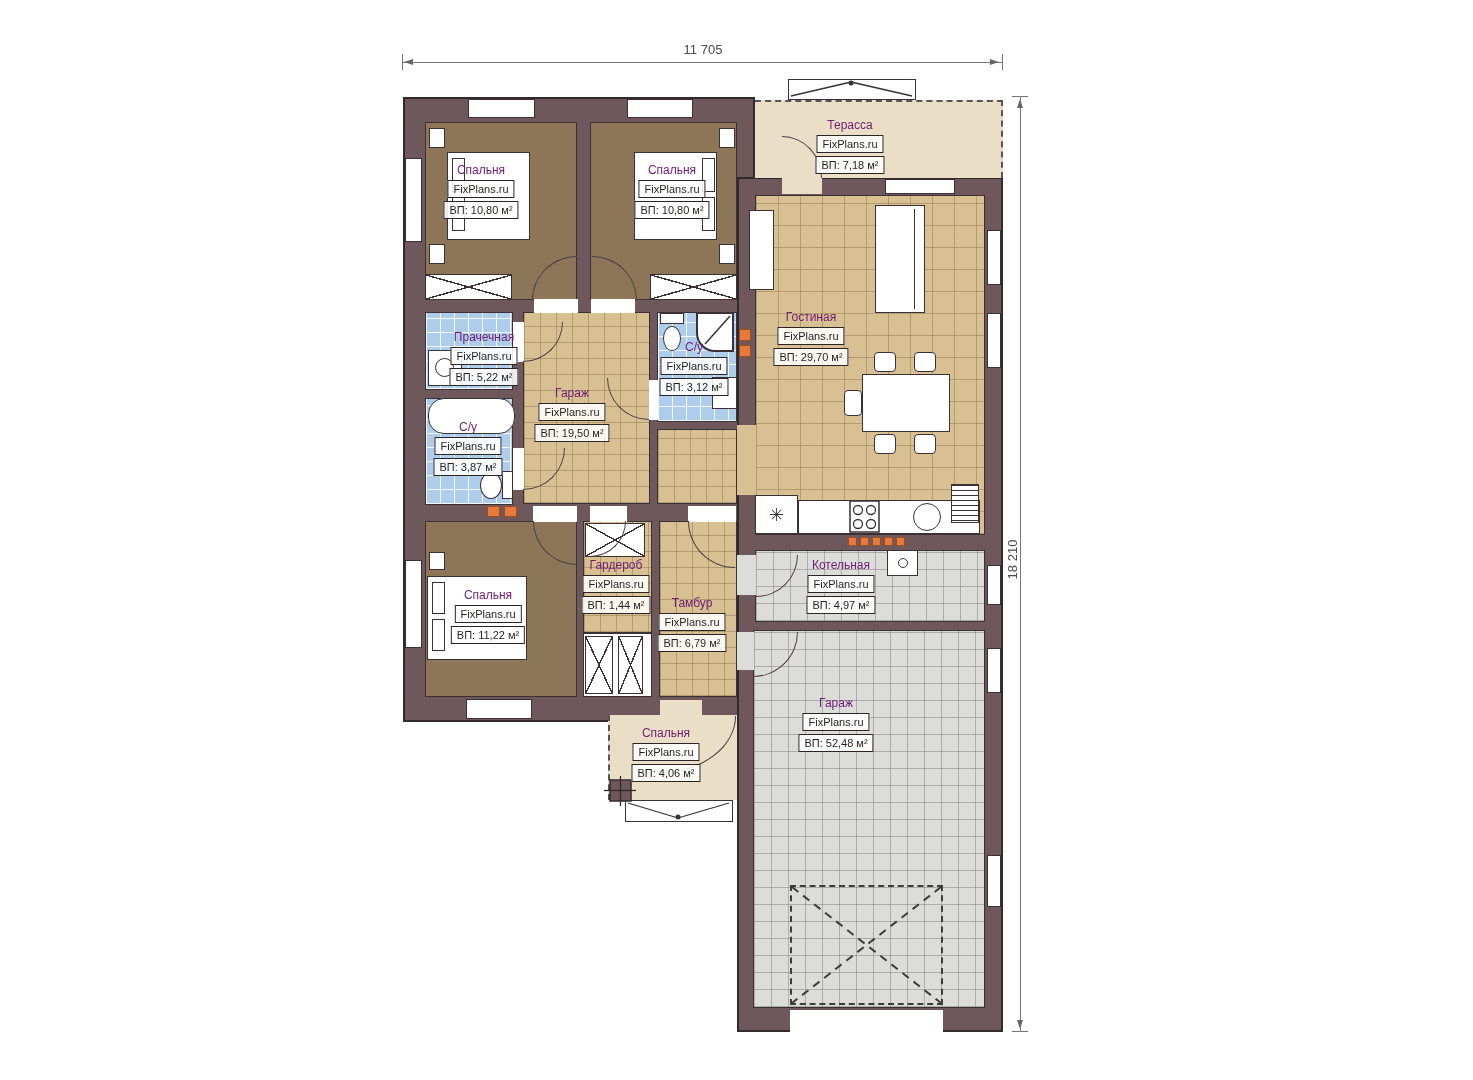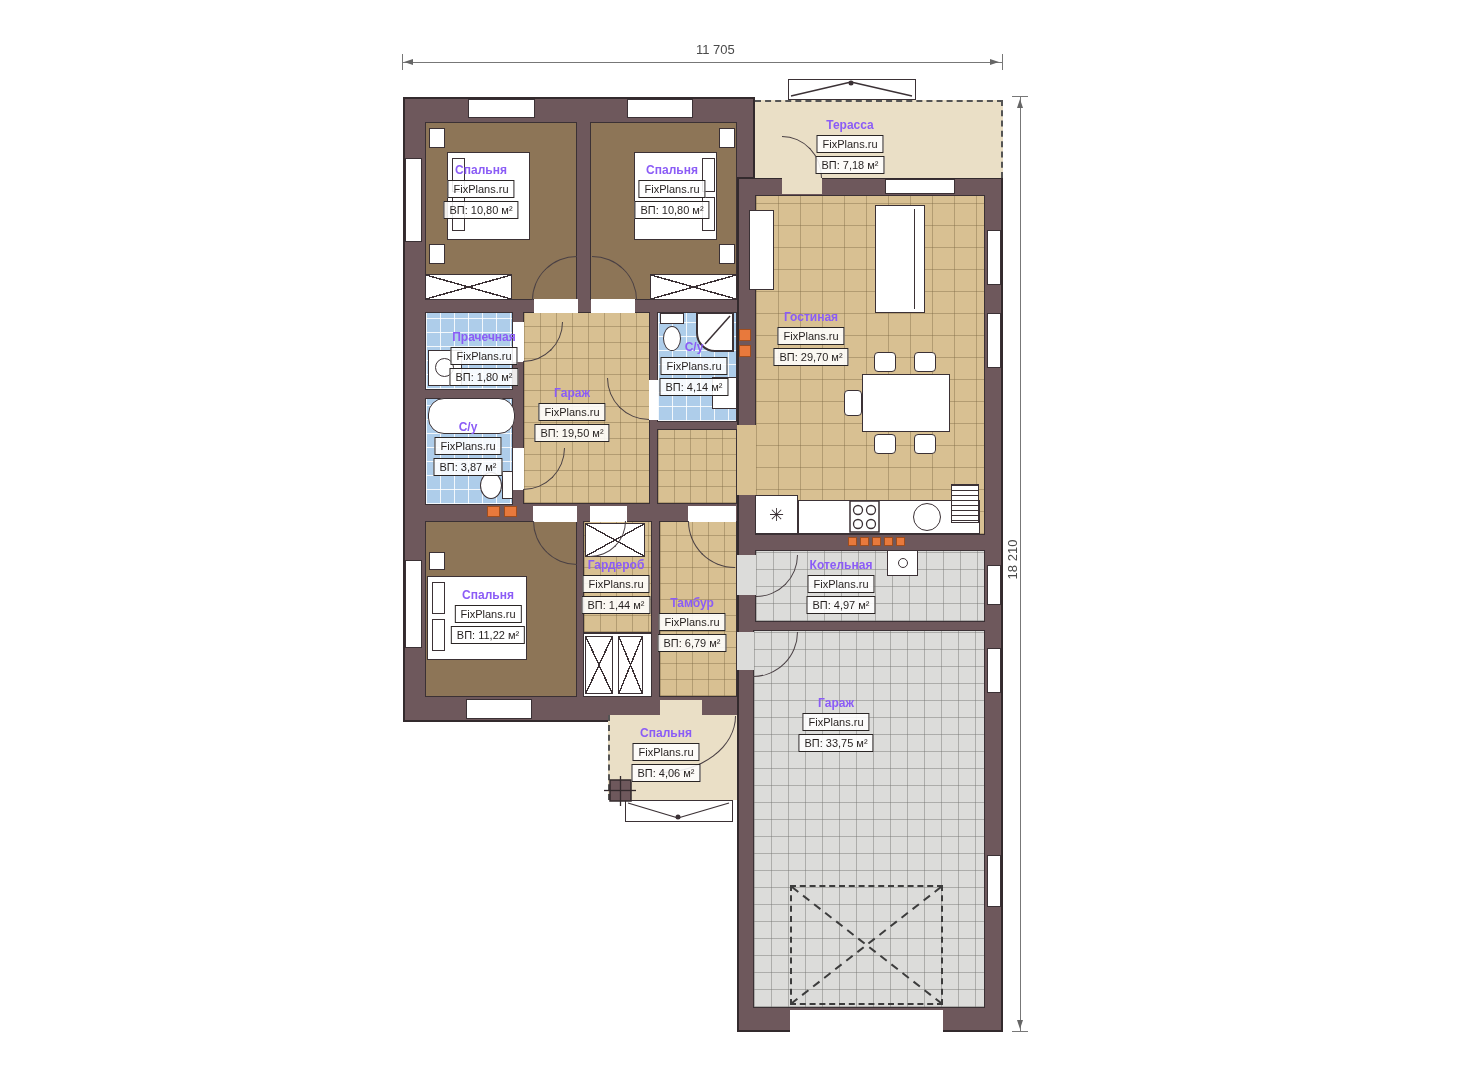--- a/index.html
+++ b/index.html
@@ -25,21 +25,21 @@
   .win{position:absolute;background:#fff;border:1px solid #3b3135;box-sizing:border-box;}
   .gap{position:absolute;}
   .fur{position:absolute;background:#fff;border:1.5px solid #3b3135;box-sizing:border-box;}
   .arc{position:absolute;box-sizing:border-box;}
   .xbox{position:absolute;background-color:#fff;border:1.5px solid #3b3135;box-sizing:border-box;
     background-image:
      linear-gradient(to top right, transparent calc(50% - .7px), #3b3135 calc(50% - .7px), #3b3135 calc(50% + .7px), transparent calc(50% + .7px)),
      linear-gradient(to bottom right, transparent calc(50% - .7px), #3b3135 calc(50% - .7px), #3b3135 calc(50% + .7px), transparent calc(50% + .7px));}
   .rad{position:absolute;background:#e8793c;border:1px solid #9e4d1e;box-sizing:border-box;}
   .room-label{position:absolute;display:flex;flex-direction:column;align-items:center;transform:translateX(-50%);z-index:40;}
-  .rl-name{font-weight:bold;font-size:12px;color:#8b5cf6;white-space:nowrap;}
+  .rl-name{font-weight:normal;font-size:12px;color:#701a75;white-space:nowrap;}
   .rl-box{border:1.5px solid #2a2524;background:rgba(255,255,255,.88);font-size:11px;line-height:16px;padding:0 5px;margin-top:3px;color:#241f1e;white-space:nowrap;}
   .dimtext{position:absolute;color:#4a4a4a;font-size:13px;z-index:45;}
   .dimline{position:absolute;background:#777;}
   .tick{position:absolute;background:#777;}
   .arr{position:absolute;width:0;height:0;}
   .arr-l{border-top:3.5px solid transparent;border-bottom:3.5px solid transparent;border-right:9px solid #666;}
   .arr-r{border-top:3.5px solid transparent;border-bottom:3.5px solid transparent;border-left:9px solid #666;}
   .arr-u{border-left:3.5px solid transparent;border-right:3.5px solid transparent;border-bottom:9px solid #666;}
   .arr-d{border-left:3.5px solid transparent;border-right:3.5px solid transparent;border-top:9px solid #666;}
   .pill{position:absolute;background:#fff;border:1px solid #3b3135;box-sizing:border-box;}
@@ -221,31 +221,31 @@
     <div class="rl-box">ВП: 10,80 м²</div>
   </div>
   <div class="room-label" style="left:850px;top:118px">
     <div class="rl-name">Терасса</div>
     <div class="rl-box">FixPlans.ru</div>
     <div class="rl-box">ВП: 7,18 м²</div>
   </div>
   <div class="room-label" style="left:484px;top:330px">
     <div class="rl-name">Прачечная</div>
     <div class="rl-box">FixPlans.ru</div>
-    <div class="rl-box">ВП: 1,80 м²</div>
+    <div class="rl-box">ВП: 5,22 м²</div>
   </div>
   <div class="room-label" style="left:572px;top:386px">
     <div class="rl-name">Гараж</div>
     <div class="rl-box">FixPlans.ru</div>
     <div class="rl-box">ВП: 19,50 м²</div>
   </div>
   <div class="room-label" style="left:694px;top:340px">
     <div class="rl-name">С/у</div>
     <div class="rl-box">FixPlans.ru</div>
-    <div class="rl-box">ВП: 4,14 м²</div>
+    <div class="rl-box">ВП: 3,12 м²</div>
   </div>
   <div class="room-label" style="left:811px;top:310px">
     <div class="rl-name">Гостиная</div>
     <div class="rl-box">FixPlans.ru</div>
     <div class="rl-box">ВП: 29,70 м²</div>
   </div>
   <div class="room-label" style="left:468px;top:420px">
     <div class="rl-name">С/у</div>
     <div class="rl-box">FixPlans.ru</div>
     <div class="rl-box">ВП: 3,87 м²</div>
@@ -266,34 +266,34 @@
     <div class="rl-box">ВП: 6,79 м²</div>
   </div>
   <div class="room-label" style="left:841px;top:558px">
     <div class="rl-name">Котельная</div>
     <div class="rl-box">FixPlans.ru</div>
     <div class="rl-box">ВП: 4,97 м²</div>
   </div>
   <div class="room-label" style="left:836px;top:696px">
     <div class="rl-name">Гараж</div>
     <div class="rl-box">FixPlans.ru</div>
-    <div class="rl-box">ВП: 33,75 м²</div>
+    <div class="rl-box">ВП: 52,48 м²</div>
   </div>
   <div class="room-label" style="left:666px;top:726px">
     <div class="rl-name">Спальня</div>
     <div class="rl-box">FixPlans.ru</div>
     <div class="rl-box">ВП: 4,06 м²</div>
   </div>
 
   <div class="dimline" style="left:403px;top:62px;width:600px;height:1px"></div>
   <div class="tick" style="left:402px;top:54px;width:1px;height:16px"></div>
   <div class="tick" style="left:1002px;top:54px;width:1px;height:16px"></div>
   <div class="arr arr-l" style="left:404px;top:59px"></div>
   <div class="arr arr-r" style="left:990px;top:59px"></div>
-  <div class="dimtext" style="left:696px;top:42px;width:80px;text-align:left">11 705</div>
+  <div class="dimtext" style="left:663px;top:42px;width:80px;text-align:center">11 705</div>
 
   <div class="dimline" style="left:1020px;top:97px;width:1px;height:935px"></div>
   <div class="tick" style="left:1012px;top:96px;width:16px;height:1px"></div>
   <div class="tick" style="left:1012px;top:1031px;width:16px;height:1px"></div>
   <div class="arr arr-u" style="left:1017px;top:99px"></div>
   <div class="arr arr-d" style="left:1017px;top:1020px"></div>
   <div class="dimtext" style="left:982px;top:552px;width:60px;text-align:center;transform:rotate(-90deg)">18 210</div>
 
 </div>
 

